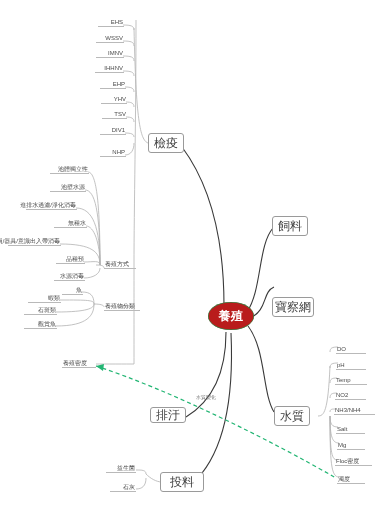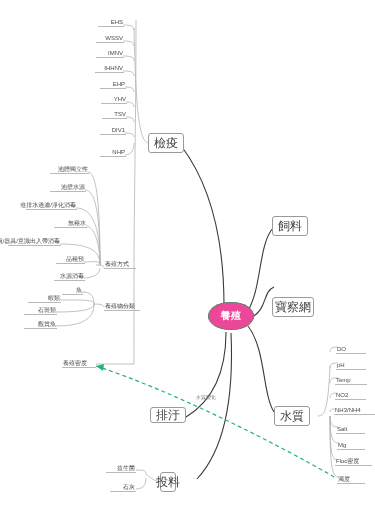--- a/index.html
+++ b/index.html
@@ -16,24 +16,24 @@
   
   .node{
     position:absolute;
     box-sizing:border-box;
     white-space:nowrap;
     color:#3d3d3d;
   }
 
   
   .root{
-    background:#ec4899;
+    background:#b91c1c;
     color:#ffffff;
     border-radius:50%;
-    font-size:10px;
+    font-size:12px;
     font-weight:bold;
     letter-spacing:.5px;
     display:flex;align-items:center;justify-content:center;
     box-shadow:0 0 0 .5px #0f9b4c inset;
   }
 
   
   .boxed{
     border:1px solid #9a9a9a;
     border-radius:3px;
@@ -155,21 +155,21 @@
   <div class="node boxed" style="left:148px;top:133px;width:36px;height:20px;">檢疫</div>
 
   <div class="node boxed" style="left:272px;top:216px;width:36px;height:20px;">飼料</div>
 
   <div class="node boxed" style="left:272px;top:275px;width:42px;height:20px;margin-top:22px;">寶察網</div>
 
   <div class="node boxed" style="left:274px;top:406px;width:36px;height:20px;">水質</div>
 
   <div class="node boxed" style="left:150px;top:407px;width:36px;height:16px;">排汙</div>
 
-  <div class="node boxed" style="left:160px;top:472px;width:16px;height:20px;">投料</div>
+  <div class="node boxed" style="left:160px;top:472px;width:44px;height:20px;">投料</div>
 
   <div class="node hub" style="left:104px;top:259px;width:32px;height:10px;">養殖方式</div>
 
   <div class="node hub" style="left:104px;top:301px;width:36px;height:10px;">養殖物分類</div>
 
   <div class="node hub" style="left:62px;top:358px;width:34px;height:10px;">養殖密度</div>
 
   <div class="node leaf lt" style="left:98px;top:17px;width:26px;height:10px;">EHS</div>
   <div class="node leaf lt" style="left:96px;top:33px;width:28px;height:10px;">WSSV</div>
   <div class="node leaf lt" style="left:96px;top:48px;width:28px;height:10px;">IMNV</div>

